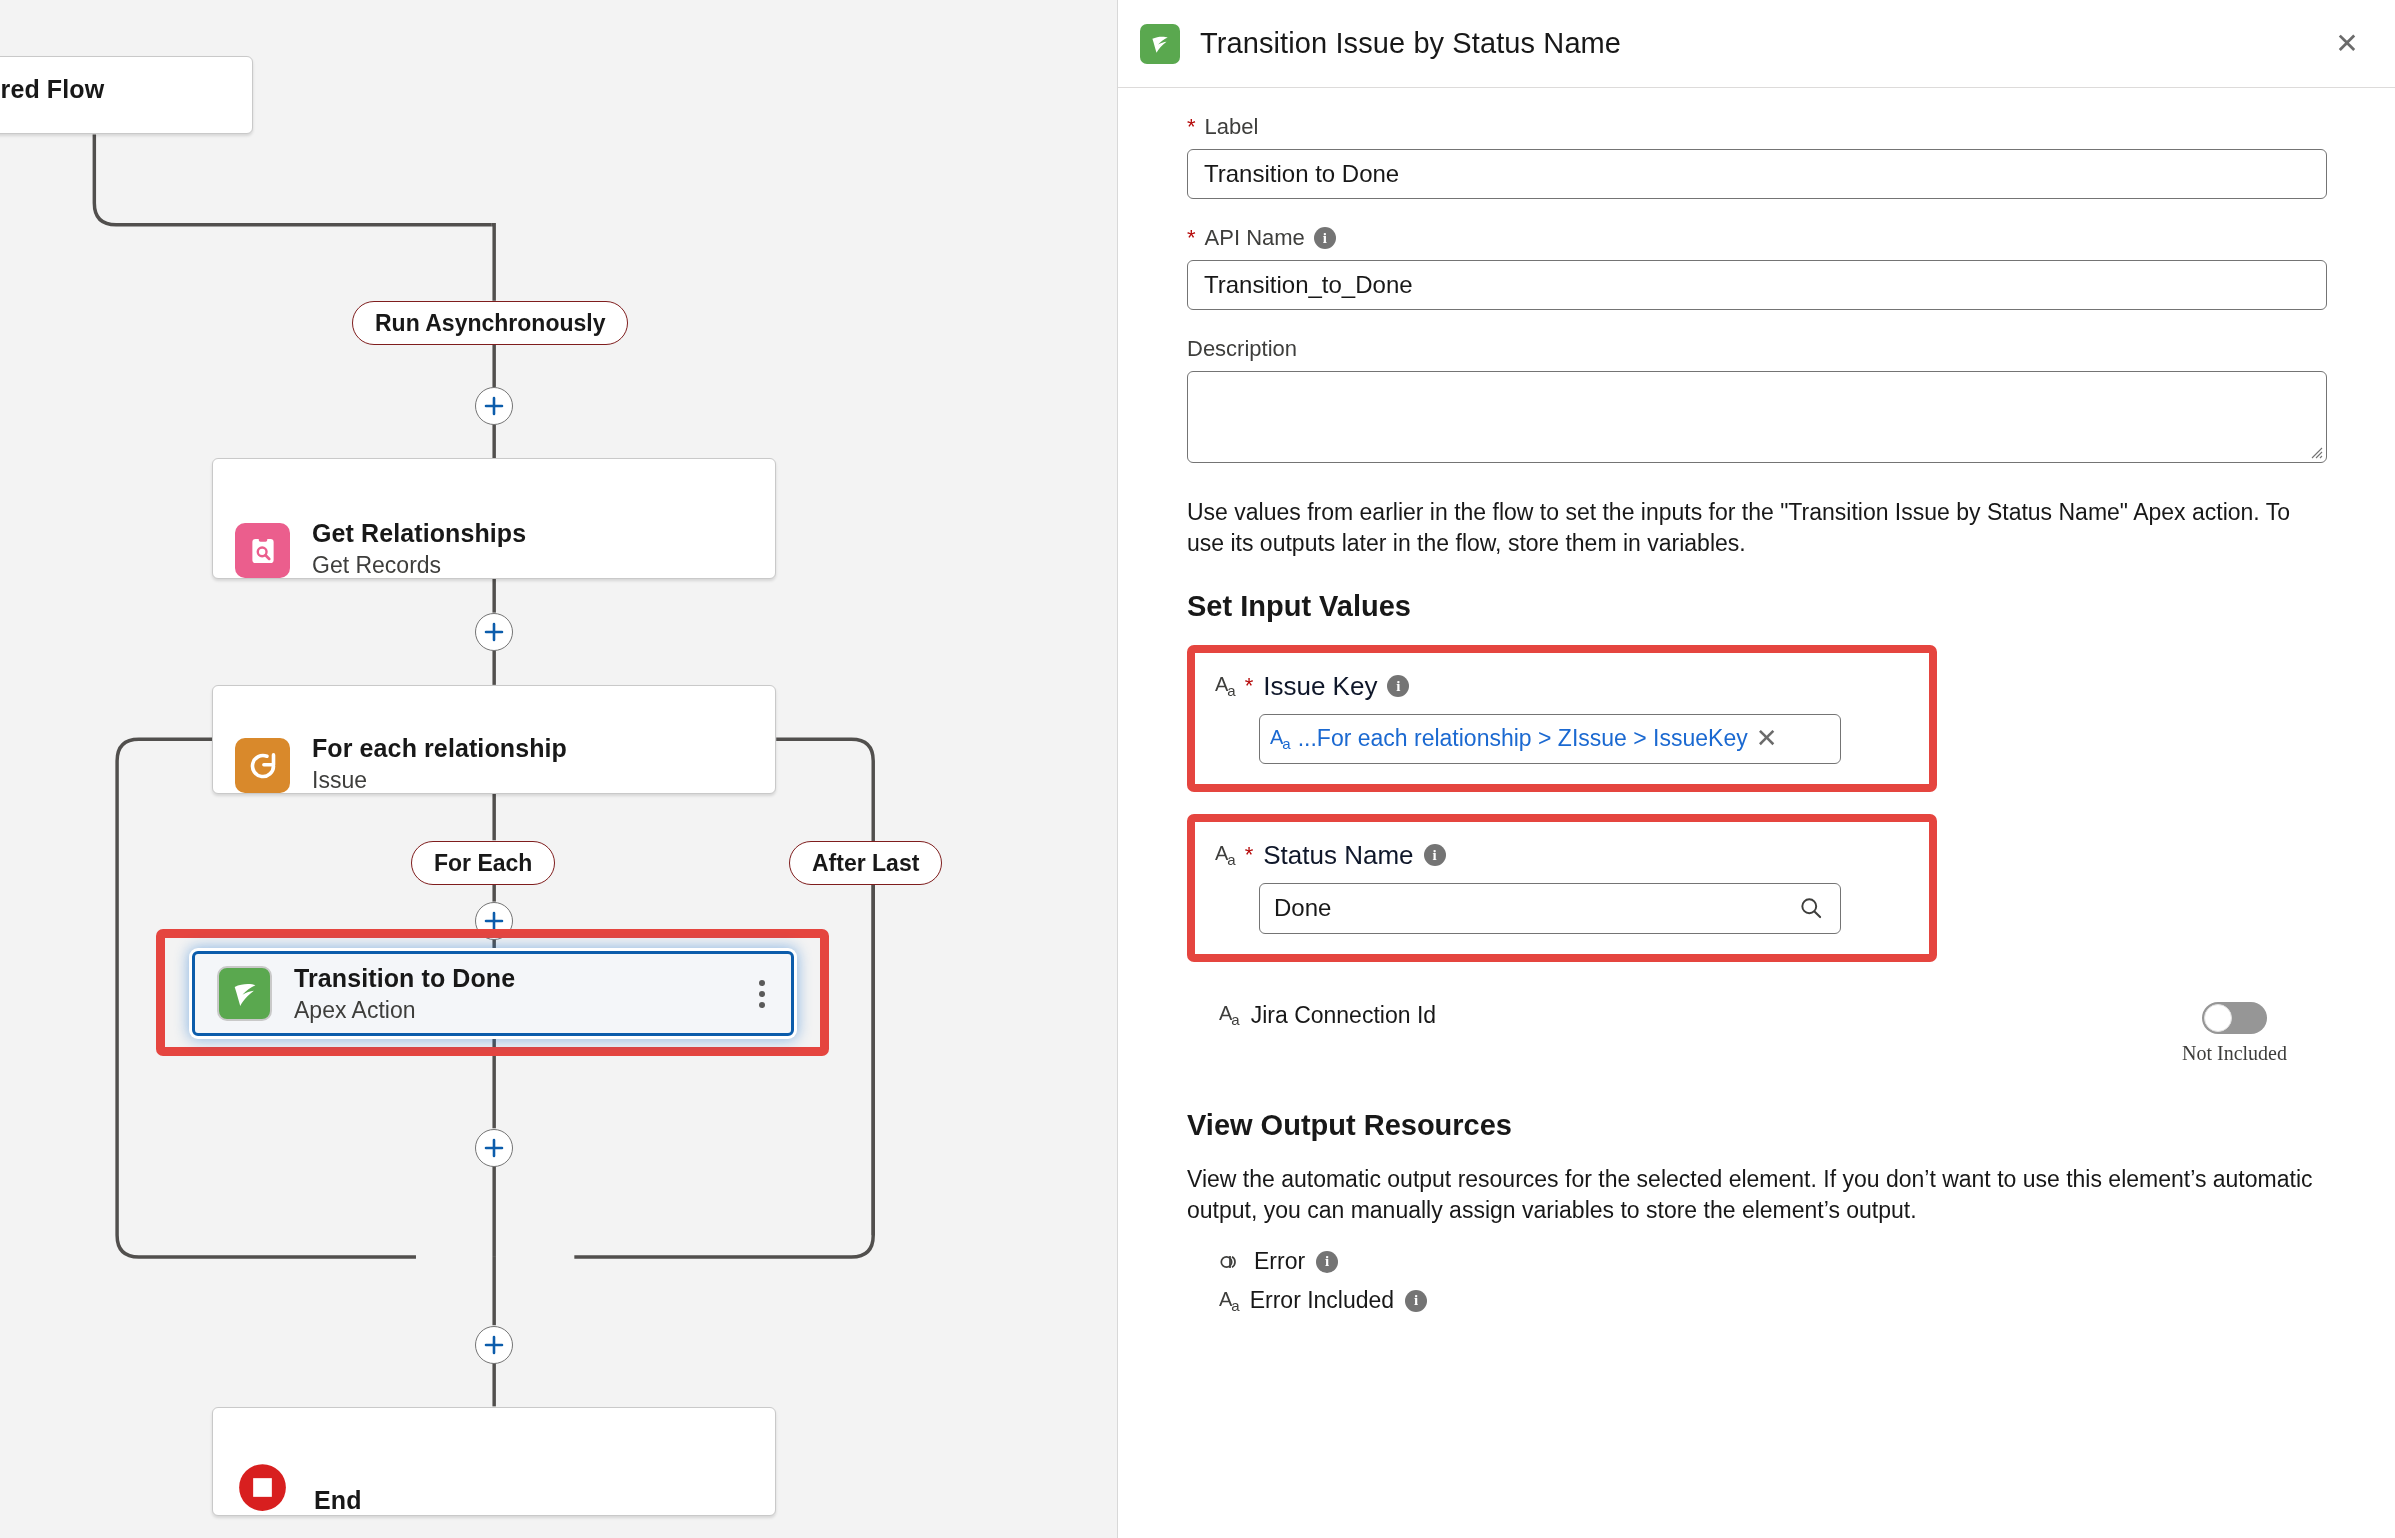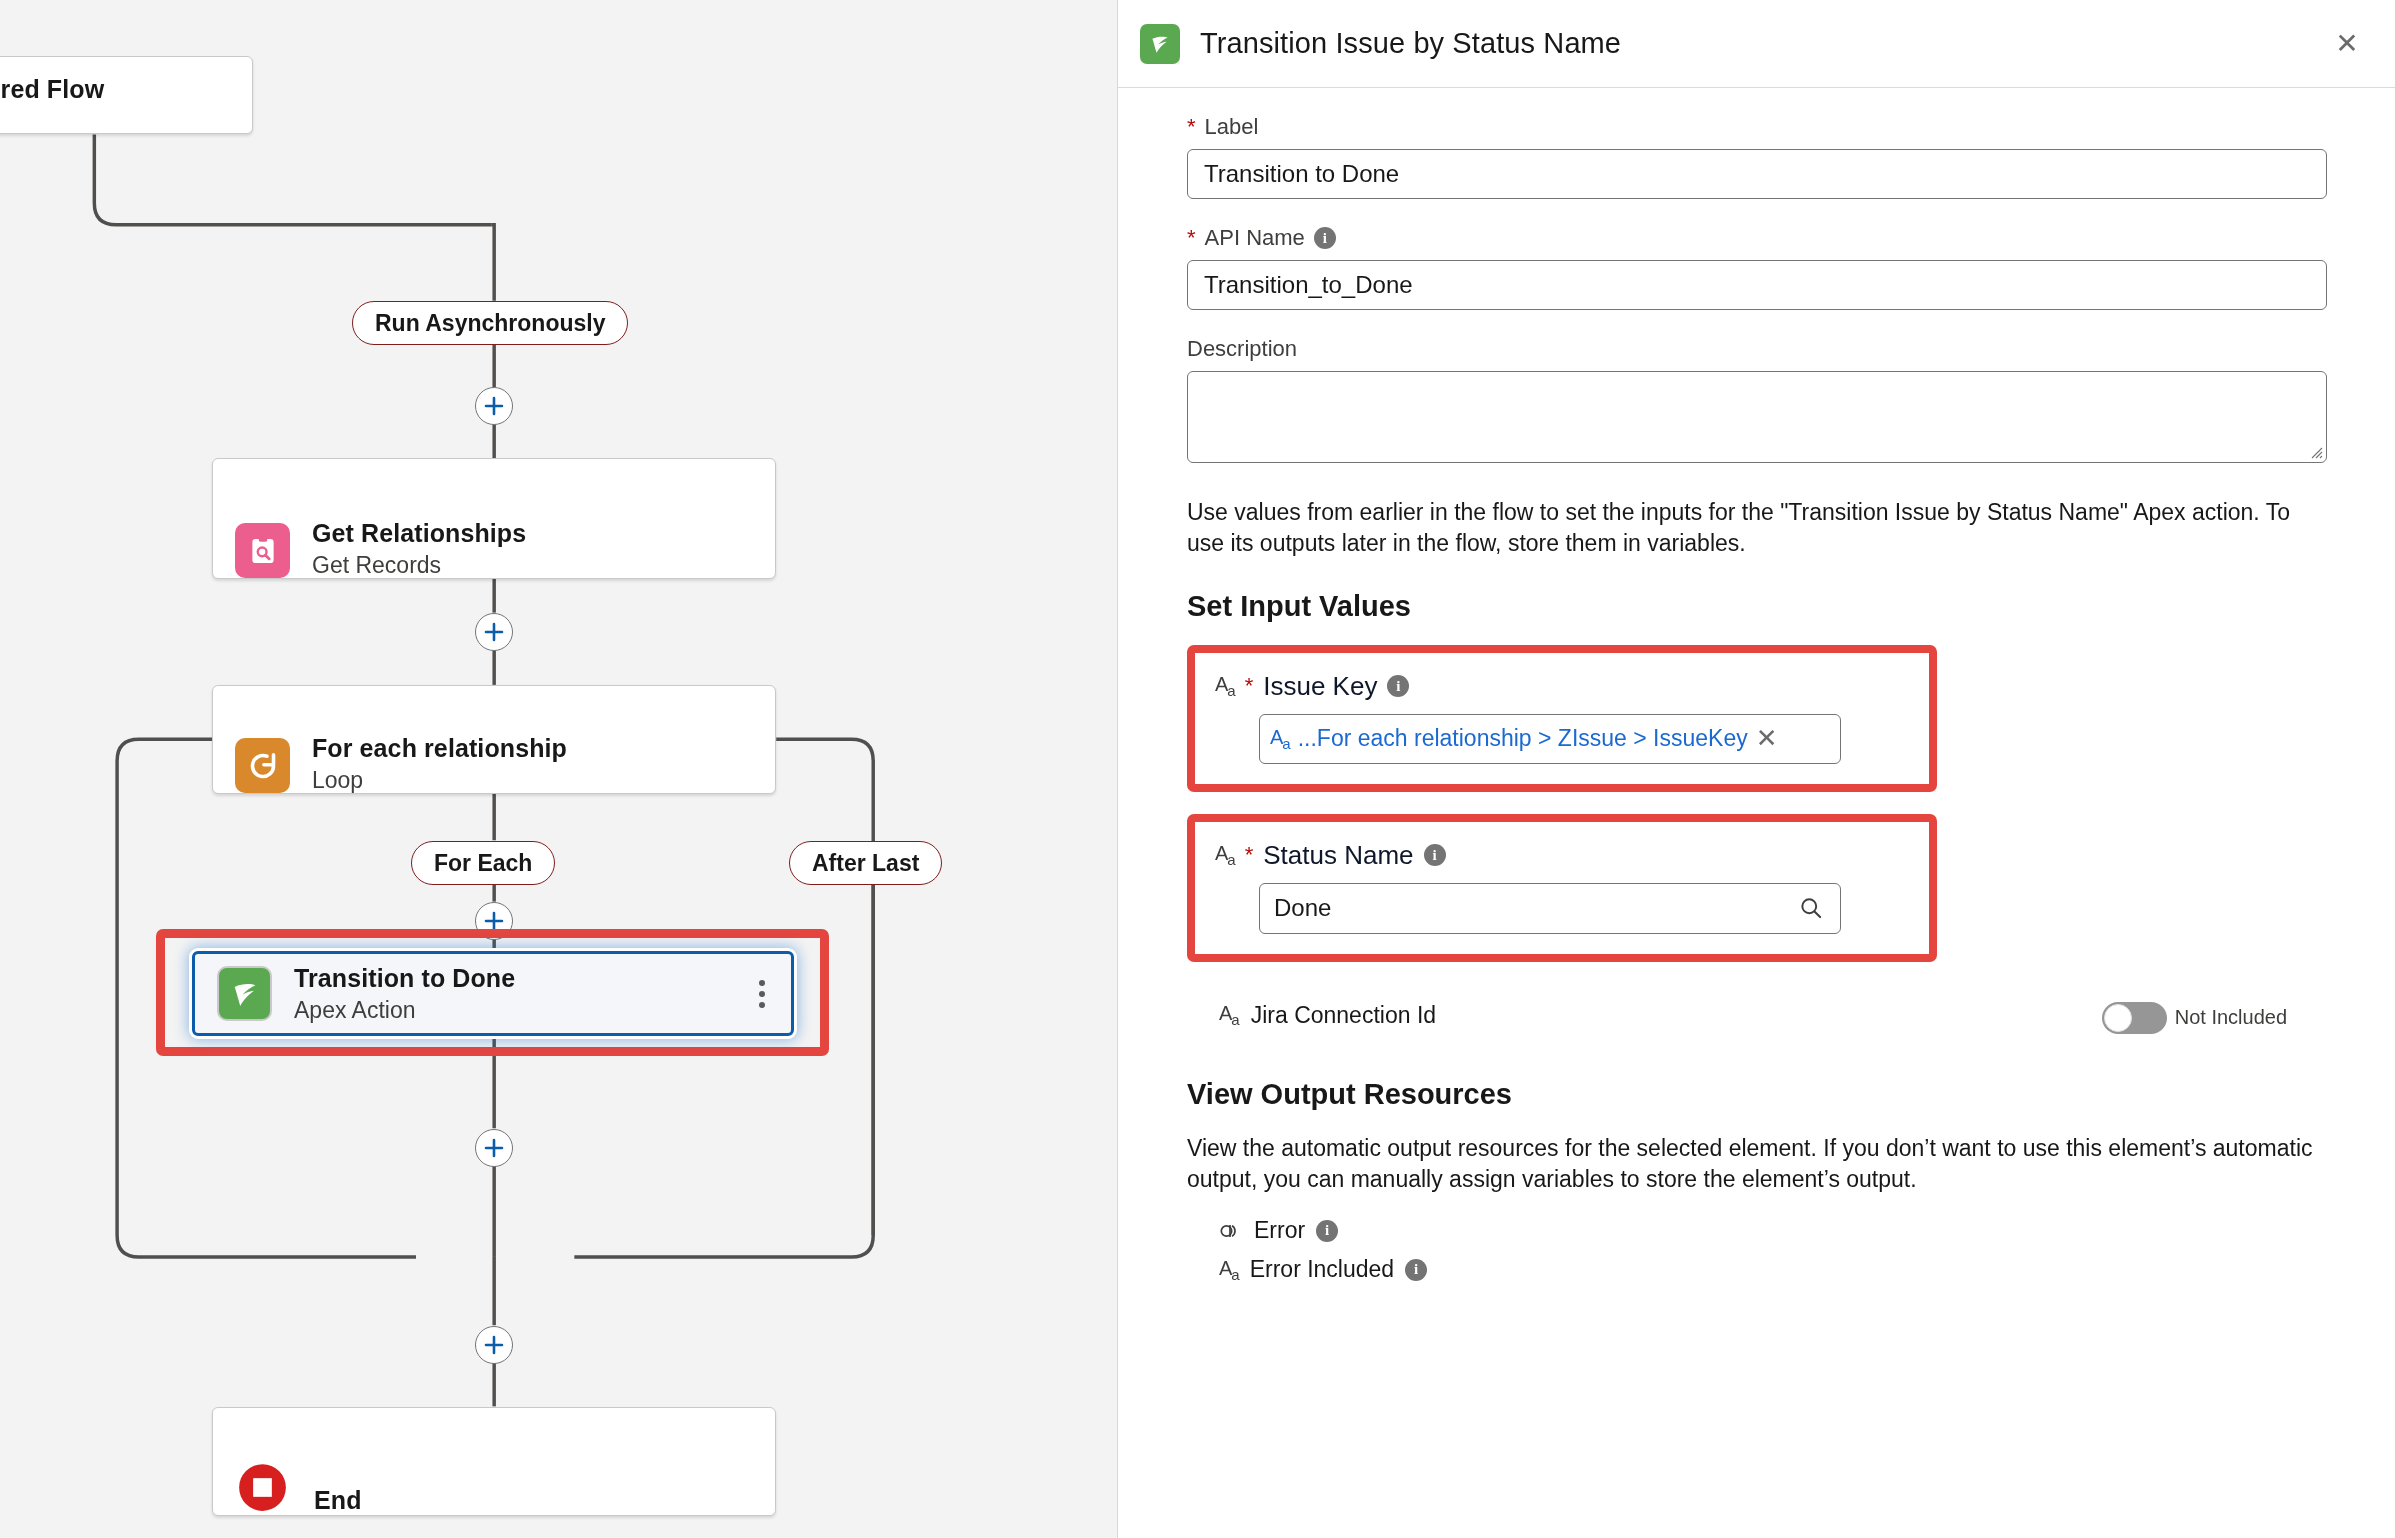--- a/index.html
+++ b/index.html
@@ -221,21 +221,21 @@
   .search-input .val { font-size: 24px; color: #181818; }
   .search-ic { position: absolute; right: 16px; top: 50%; transform: translateY(-50%); }
 
   
   .toggle-row {
     display: flex; align-items: flex-start; justify-content: space-between;
     margin: 40px 0 0 0; padding-right: 40px;
   }
   .toggle-left { display: flex; align-items: center; gap: 12px; padding-left: 32px; }
   .toggle-name { font-size: 23px; color: #181818; }
-  .toggle-box { display: flex; align-items: center; gap: 8px; }
+  .toggle-box { display: flex; flex-direction: column; align-items: center; gap: 8px; font-family: Liberation Serif, serif; }
   .toggle {
     width: 65px; height: 32px; border-radius: 16px; background: #969696;
     position: relative; cursor: pointer;
   }
   .toggle .knob {
     position: absolute; left: 2px; top: 2px; width: 28px; height: 28px;
     border-radius: 50%; background: #ffffff; border: 1px solid #e0e0e0;
   }
   .toggle-caption { font-size: 20px; color: #3e3e3c; }
 
@@ -313,21 +313,21 @@
 
     <div class="node" id="loop-node">
       <div class="node-icon icon-loop">
         <svg width="36" height="36" viewBox="0 0 24 24" fill="none" stroke="#ffffff" stroke-width="2.4" stroke-linecap="round">
           <path d="M19 12 A7 7 0 1 1 14.6 5.5"></path>
           <path d="M19 4.6 L19 11.2 L12.6 11.2" stroke-linejoin="round" fill="none"></path>
         </svg>
       </div>
       <div class="node-texts">
         <div class="node-title">For each relationship</div>
-        <div class="node-sub">Loop</div>
+        <div class="node-sub">Issue</div>
       </div>
     </div>
 
     <div class="pill" id="pill-foreach">For Each</div>
     <div class="pill" id="pill-afterlast">After Last</div>
 
     <div class="plus" id="plus-3">
       <svg width="20" height="20" viewBox="0 0 20 20">
         <path d="M10 2 L10 18 M2 10 L18 10" stroke="#0b5cab" stroke-width="2.6" stroke-linecap="round"></path>
       </svg>

